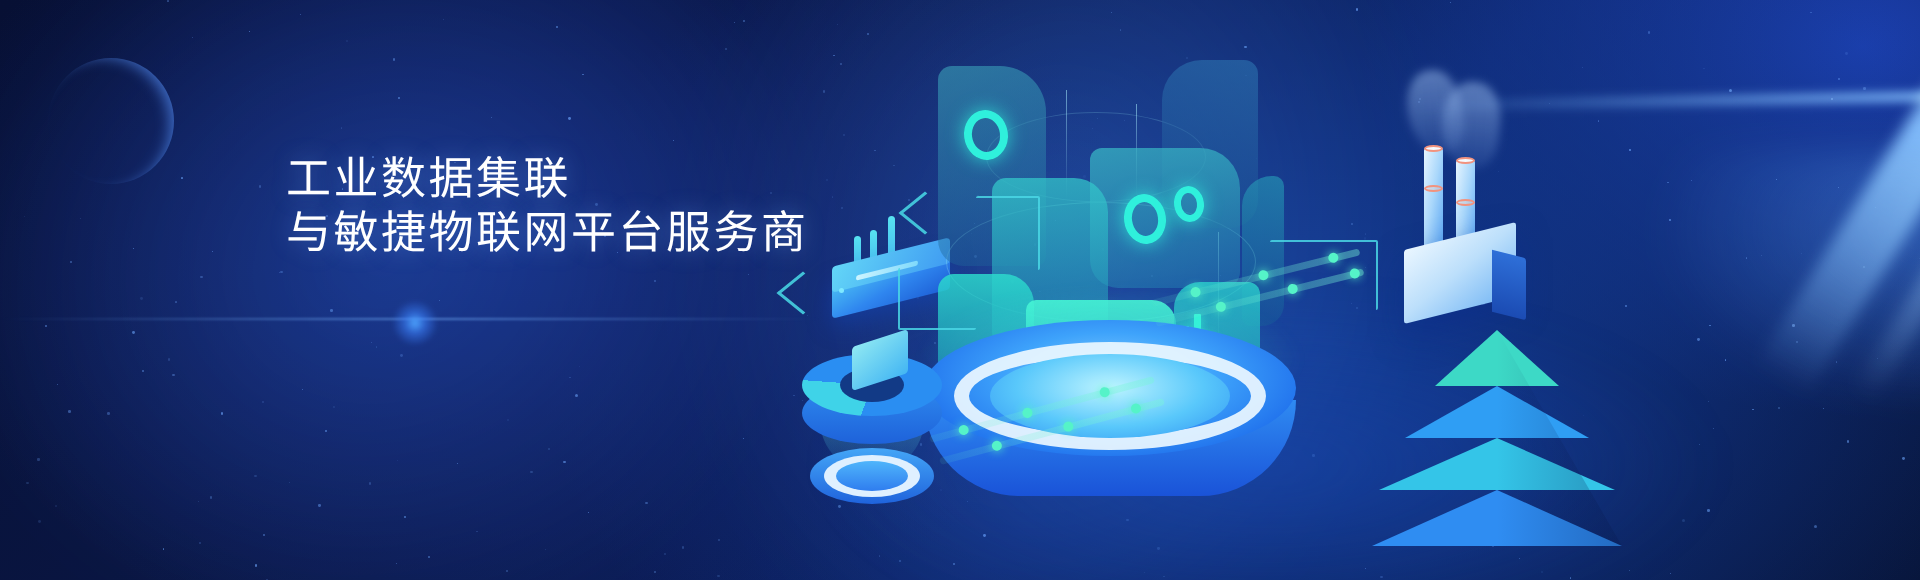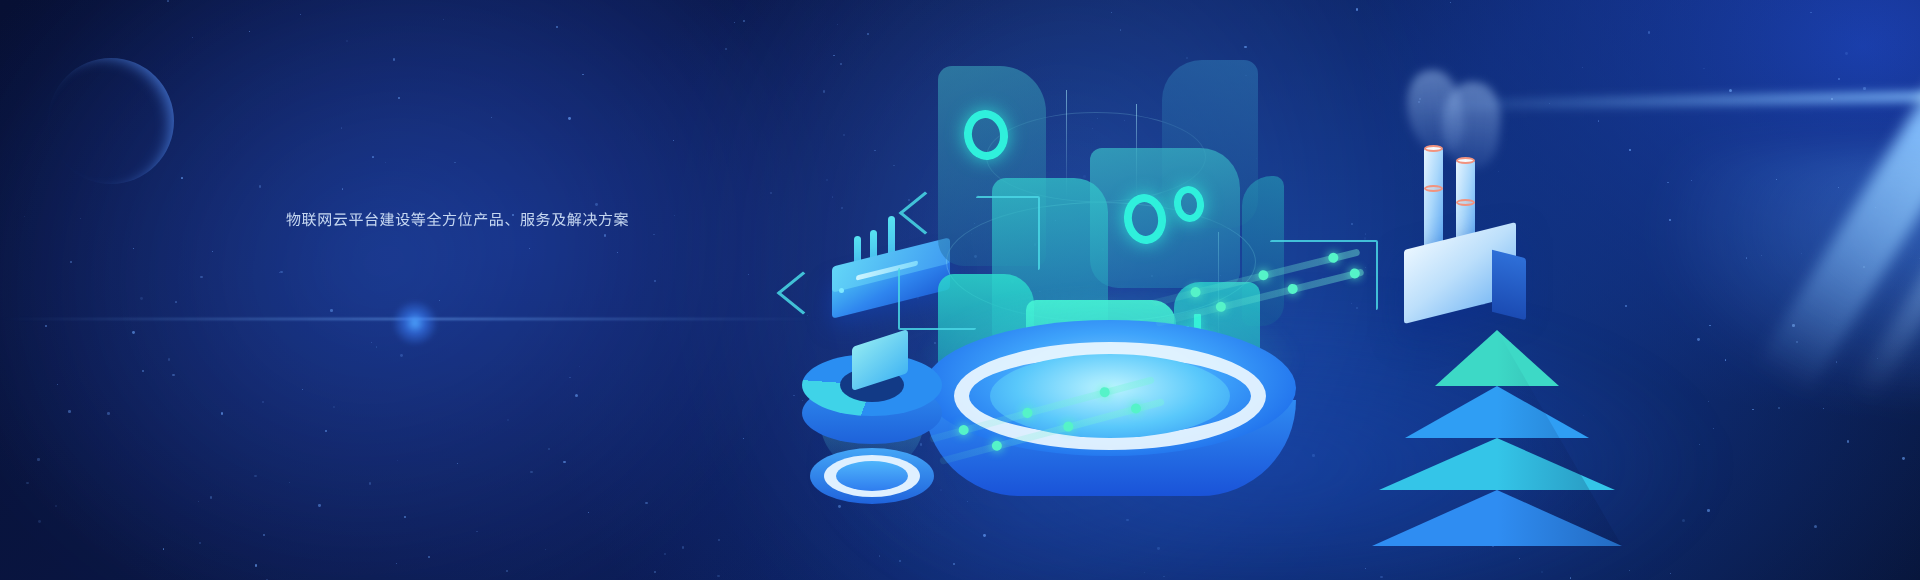--- a/index.html
+++ b/index.html
@@ -552,23 +552,26 @@
     </div>
   <div class="crescent"></div>
   <div class="streak streak-1"></div>
   <div class="streak streak-2"></div>
   <div class="streak streak-3"></div>
   <div class="streak streak-4"></div>
   <div class="glow-line"></div>
   <div class="glow-diamond"></div>
 
   <div class="copy">
+    <h1 class="headline">
+      <span>工业数据集联</span><br>
+      <span>与敏捷物联网平台服务商</span>
+    </h1>
     <p class="subtitle">
       <br>
-      <span>物联网云平台建设等全方位产品、服务及解决方案</span>
     </p>
   </div>
 
   <div class="art">
 
     <div class="ground-haze"></div>
 
     <div class="router">
       <span class="ant a1"></span>
       <span class="ant a2"></span>

